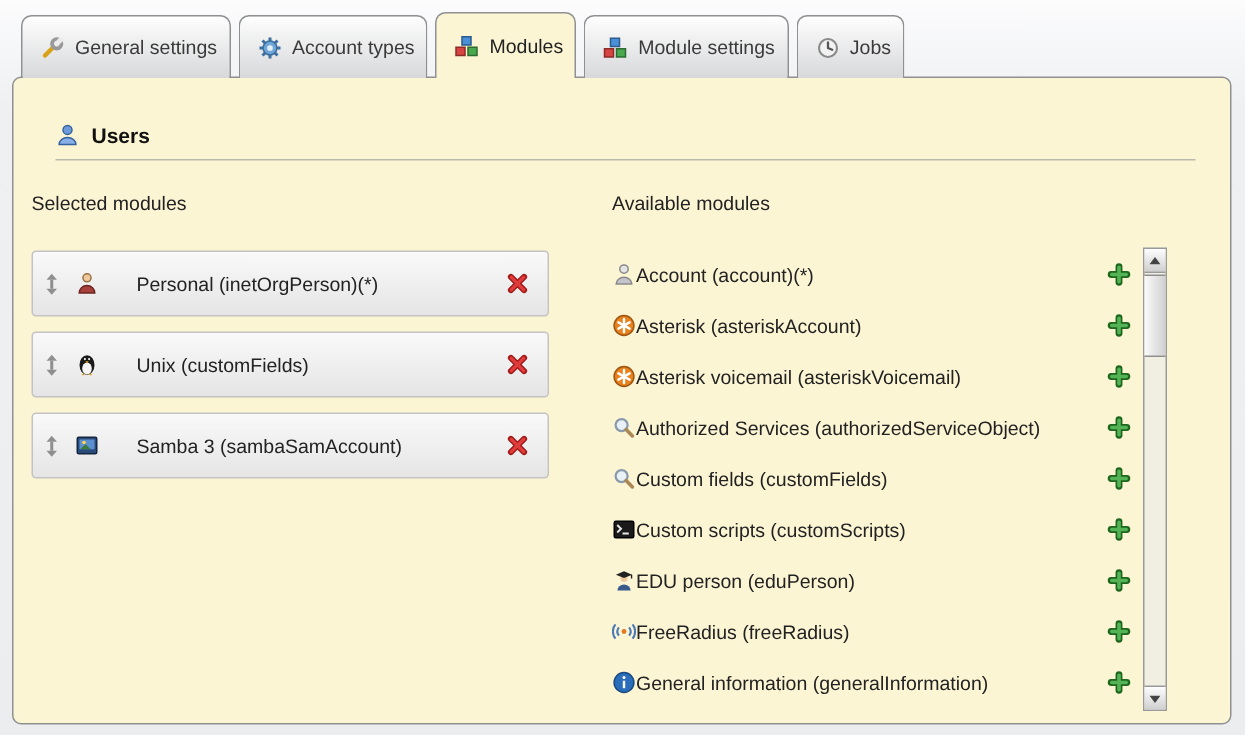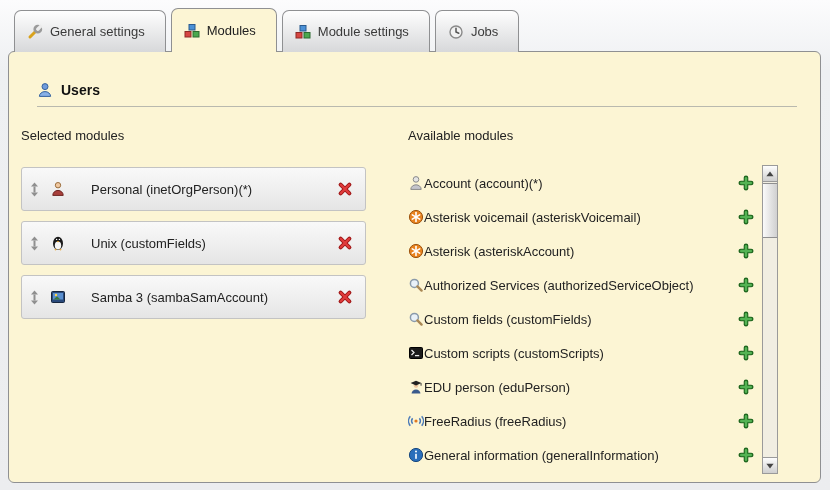--- a/index.html
+++ b/index.html
@@ -13,21 +13,21 @@
     background:linear-gradient(#fcfcfd 0px,#eef0f2 70px,#ecedef 100%);
     overflow:hidden;
   }
   
   .tabbar{
     position:absolute;left:14px;top:8px;height:44px;
     display:flex;align-items:flex-end;z-index:5;
   }
   .tab{
     display:flex;align-items:center;gap:7px;
-    height:42px;padding:0 20px 0 12px;margin-right:5px;
+    height:42px;padding:0 8px 0 12px;margin-right:5px;
     border:1px solid #8f9092;border-bottom:none;
     border-radius:7px 7px 0 0;
     background:linear-gradient(#fefefe,#d7d8da);
     font-size:13px;color:#3a3a3a;cursor:pointer;
     box-sizing:border-box;white-space:nowrap;
   }
   .tab.active{
     height:44px;background:#fcf5d4;color:#222;justify-content:space-between;
   }
   .tab .icon{width:16px;height:16px;display:inline-block;}
@@ -101,20 +101,39 @@
     <span class="icon">
           <svg width="16" height="16" viewBox="0 0 16 16">
             <line x1="3" y1="13" x2="8.5" y2="7.5" stroke="#d9a21b" stroke-width="3" stroke-linecap="round"></line>
             <circle cx="10.8" cy="5.2" r="3.1" fill="none" stroke="#9a9a9a" stroke-width="2.6"></circle>
             <line x1="10.8" y1="5.2" x2="14.5" y2="1.5" stroke="#ececec" stroke-width="3.2"></line>
           </svg>
         </span>
     <span class="tab-label">General settings</span>
   </div>
 
+  <div class="tab">
+    <span class="icon">
+          <svg width="16" height="16" viewBox="0 0 16 16">
+            <g stroke="#3c6e9e" stroke-width="2">
+              <line x1="8" y1="1" x2="8" y2="4"></line>
+              <line x1="8" y1="12" x2="8" y2="15"></line>
+              <line x1="1" y1="8" x2="4" y2="8"></line>
+              <line x1="12" y1="8" x2="15" y2="8"></line>
+              <line x1="3" y1="3" x2="5" y2="5"></line>
+              <line x1="11" y1="11" x2="13" y2="13"></line>
+              <line x1="13" y1="3" x2="11" y2="5"></line>
+              <line x1="5" y1="11" x2="3" y2="13"></line>
+            </g>
+            <circle cx="8" cy="8" r="4.6" fill="#6fa8d8" stroke="#3c6e9e"></circle>
+            <circle cx="8" cy="8" r="1.9" fill="#e4eff8"></circle>
+          </svg>
+        </span>
+    <span class="tab-label">Account types</span>
+  </div>
 
   <div class="tab active">
     <span class="icon">
           <svg width="16" height="16" viewBox="0 0 16 16">
             <rect x="1" y="8.5" width="6" height="5.5" fill="#d64541" stroke="#8e2a27"></rect>
             <rect x="9" y="8.5" width="6" height="5.5" fill="#4aa84e" stroke="#2d6b30"></rect>
             <rect x="5" y="1.5" width="6" height="5.5" fill="#4a90d6" stroke="#2a5a8e"></rect>
           </svg>
         </span>
     <span class="tab-label">Modules</span>
@@ -284,21 +303,21 @@
     <span class="icon">
               <svg width="16" height="16" viewBox="0 0 16 16">
                 <circle cx="8" cy="8" r="6.6" fill="#e8821e" stroke="#9e5510"></circle>
                 <g stroke="#fff" stroke-width="1.6" stroke-linecap="round">
                   <line x1="8" y1="3.6" x2="8" y2="12.4"></line>
                   <line x1="4.3" y1="5.9" x2="11.7" y2="10.1"></line>
                   <line x1="11.7" y1="5.9" x2="4.3" y2="10.1"></line>
                 </g>
               </svg>
             </span>
-    <span class="avail-label">Asterisk voicemail (asteriskVoicemail)</span>
+    <span class="avail-label">Asterisk (asteriskAccount)</span>
     <button class="icon-btn">
               <svg width="16" height="16" viewBox="0 0 16 16">
                 <g stroke="#1e661e" stroke-width="4.6" stroke-linecap="round">
                   <line x1="8" y1="2.8" x2="8" y2="13.2"></line>
                   <line x1="2.8" y1="8" x2="13.2" y2="8"></line>
                 </g>
                 <g stroke="#54b354" stroke-width="2.4" stroke-linecap="round">
                   <line x1="8" y1="3.2" x2="8" y2="12.8"></line>
                   <line x1="3.2" y1="8" x2="12.8" y2="8"></line>
                 </g>
@@ -310,21 +329,21 @@
     <span class="icon">
               <svg width="16" height="16" viewBox="0 0 16 16">
                 <circle cx="8" cy="8" r="6.6" fill="#e8821e" stroke="#9e5510"></circle>
                 <g stroke="#fff" stroke-width="1.6" stroke-linecap="round">
                   <line x1="8" y1="3.6" x2="8" y2="12.4"></line>
                   <line x1="4.3" y1="5.9" x2="11.7" y2="10.1"></line>
                   <line x1="11.7" y1="5.9" x2="4.3" y2="10.1"></line>
                 </g>
               </svg>
             </span>
-    <span class="avail-label">Asterisk (asteriskAccount)</span>
+    <span class="avail-label">Asterisk voicemail (asteriskVoicemail)</span>
     <button class="icon-btn">
               <svg width="16" height="16" viewBox="0 0 16 16">
                 <g stroke="#1e661e" stroke-width="4.6" stroke-linecap="round">
                   <line x1="8" y1="2.8" x2="8" y2="13.2"></line>
                   <line x1="2.8" y1="8" x2="13.2" y2="8"></line>
                 </g>
                 <g stroke="#54b354" stroke-width="2.4" stroke-linecap="round">
                   <line x1="8" y1="3.2" x2="8" y2="12.8"></line>
                   <line x1="3.2" y1="8" x2="12.8" y2="8"></line>
                 </g>

